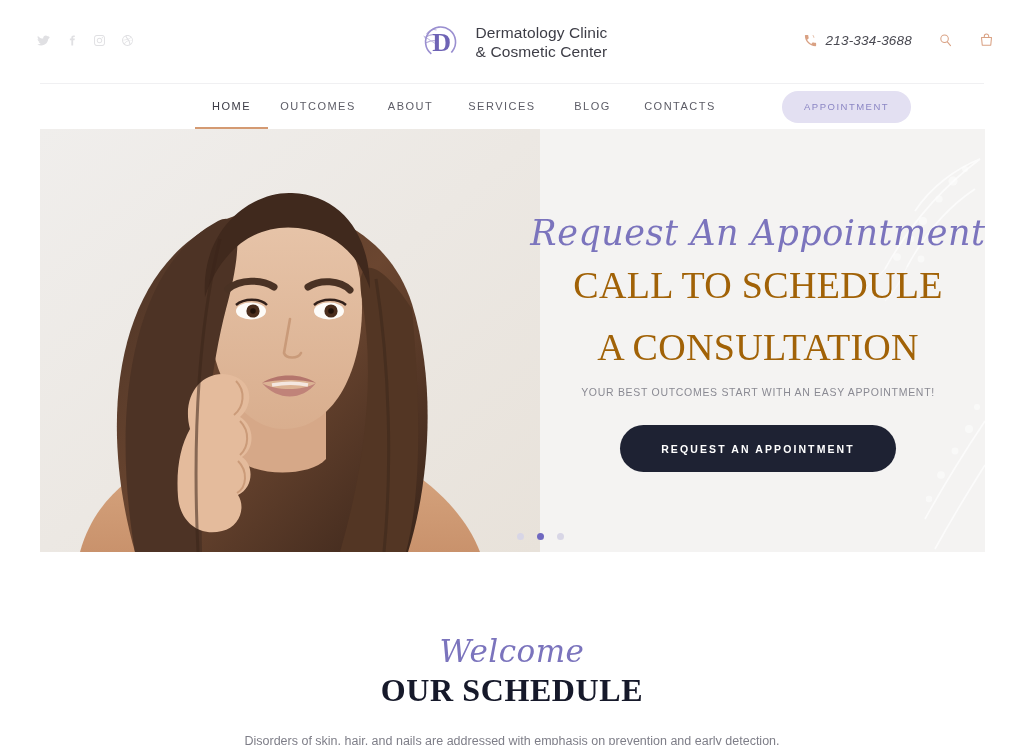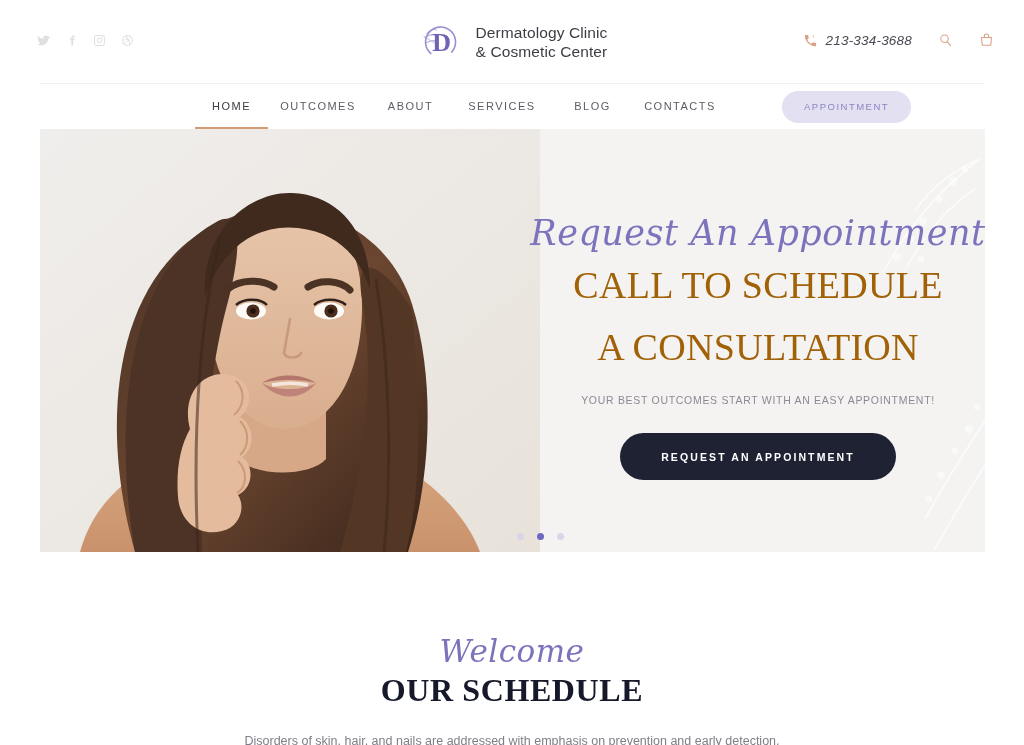--- a/index.html
+++ b/index.html
@@ -204,21 +204,21 @@
   .hero-title {
     font-family: "Liberation Serif", serif;
     font-size: 38px;
     line-height: 62px;
     color: #a16207;
     letter-spacing: .3px;
     margin-top: 2px;
     white-space: pre-line;
   }
   .hero-sub {
-    margin-top: 16px;
+    margin-top: 8px;
     font-size: 10.5px;
     letter-spacing: .7px;
     color: #8a8a93;
   }
   .hero-btn {
     margin-top: 27px;
     display: inline-flex;
     align-items: center;
     justify-content: center;
     height: 47px;

